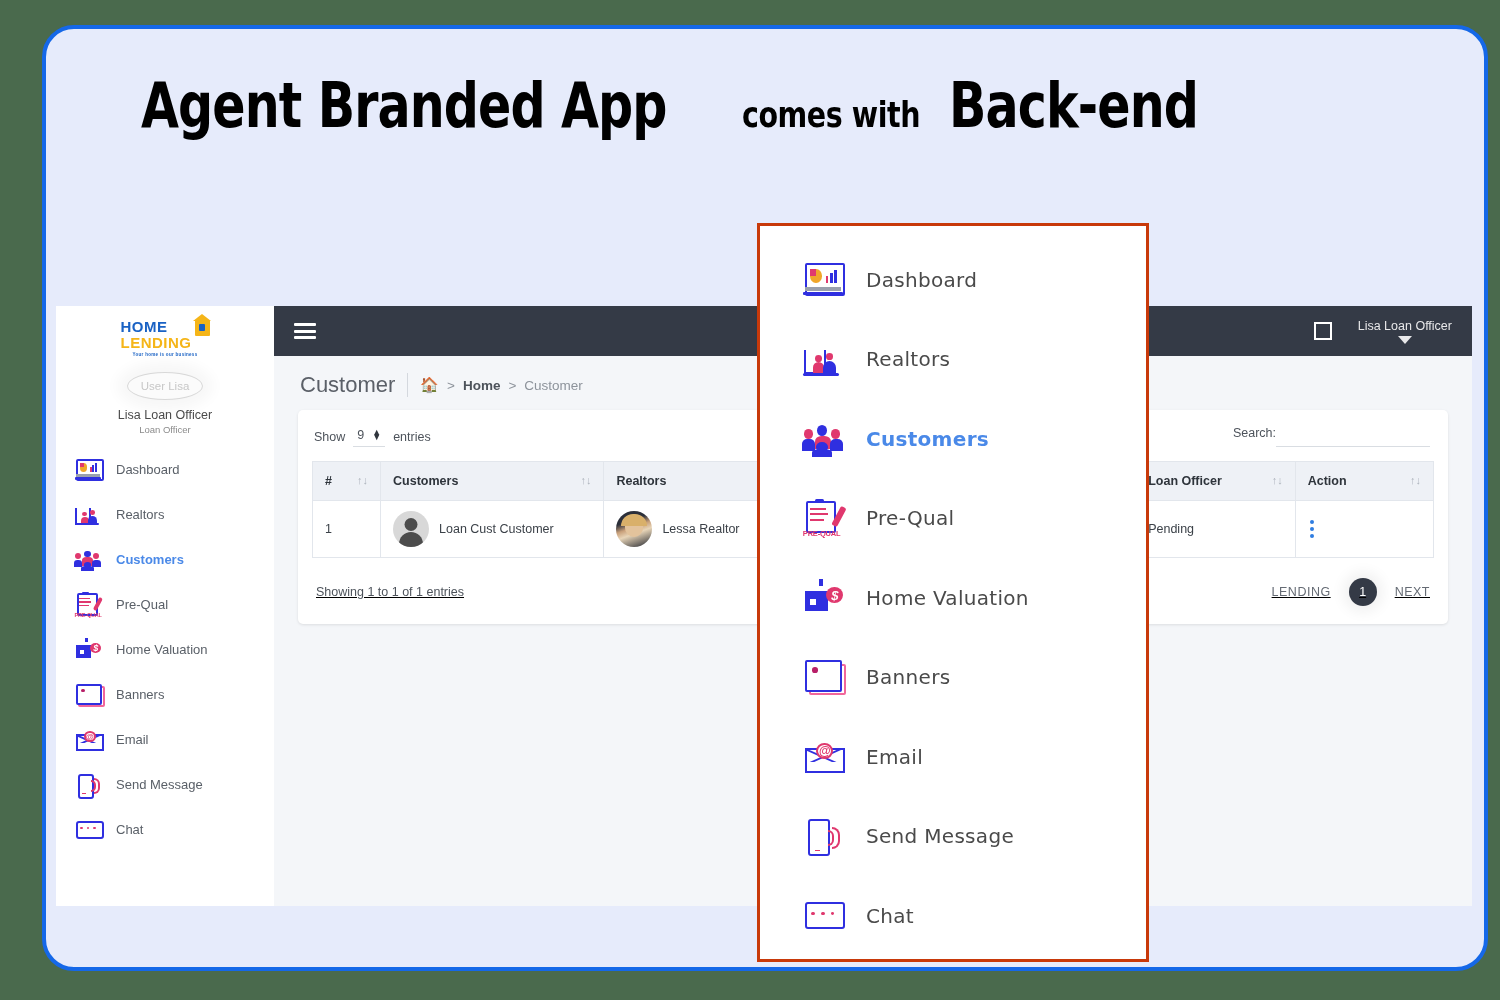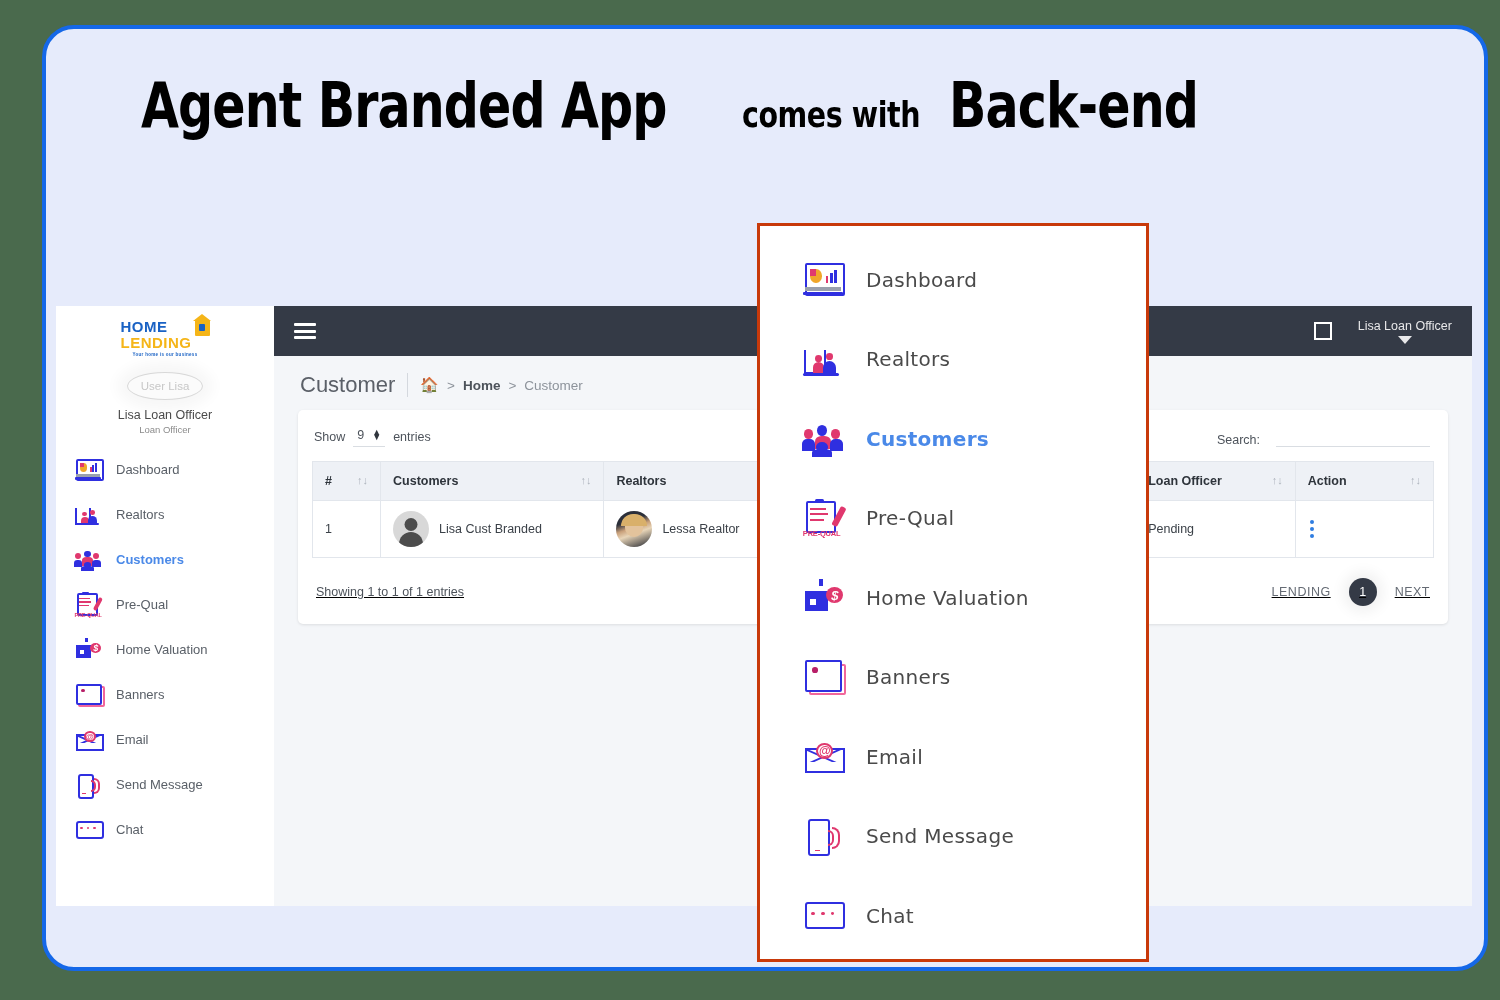--- a/index.html
+++ b/index.html
@@ -152,21 +152,21 @@
   .card-title span{color:#6d737b;}
 
   .tools{display:flex;align-items:center;justify-content:space-between;margin-bottom:14px;}
   .lenwrap{display:flex;align-items:center;gap:8px;font-size:12.5px;color:#4d535b;padding-left:2px;}
   .selbox{
     display:flex;align-items:center;gap:8px;border:0;border-bottom:1px solid #d9dde2;
     padding:2px 4px 4px 4px;cursor:pointer;
   }
   .selbox .v{font-size:12.5px;color:#4d535b;}
   .updown{display:flex;flex-direction:column;line-height:5px;font-size:9px;color:#30363d;}
-  .searchwrap{display:flex;align-items:flex-end;gap:16px;font-size:12.5px;color:#4d535b;padding-right:4px;}
+  .searchwrap{display:flex;align-items:flex-start;gap:0;font-size:12.5px;color:#4d535b;padding-right:4px;}
   .searchinput{
     width:150px;border:0;border-bottom:1px solid #d9dde2;height:18px;outline:none;
     font-family:"Liberation Sans",sans-serif;font-size:12.5px;background:transparent;
   }
 
   table{border-collapse:collapse;width:100%;table-layout:fixed;}
   thead th{
     background:#eef1f6;border:1px solid #e2e6ec;
     font-size:12.5px;color:#2e343b;font-weight:700;
     text-align:left;padding:12px 12px;
@@ -530,21 +530,21 @@
                 <th><span>Loan Officer</span><span class="sorter">↑↓</span></th>
                 <th><span>Action</span><span class="sorter">↑↓</span></th>
               </tr>
             </thead>
             <tbody>
               <tr>
                 <td>1</td>
                 <td>
                   <span class="cellflex">
                       <span class="av gray"></span>
-                  <span>Lisa Cust Branded</span>
+                  <span>Loan Cust Customer</span>
                     </span>
                 </td>
                 <td>
                   <span class="cellflex">
                       <span class="av photo"></span>
                   <span>Lessa Realtor</span>
                     </span>
                 </td>
                 <td>
                   <span class="cellflex">

